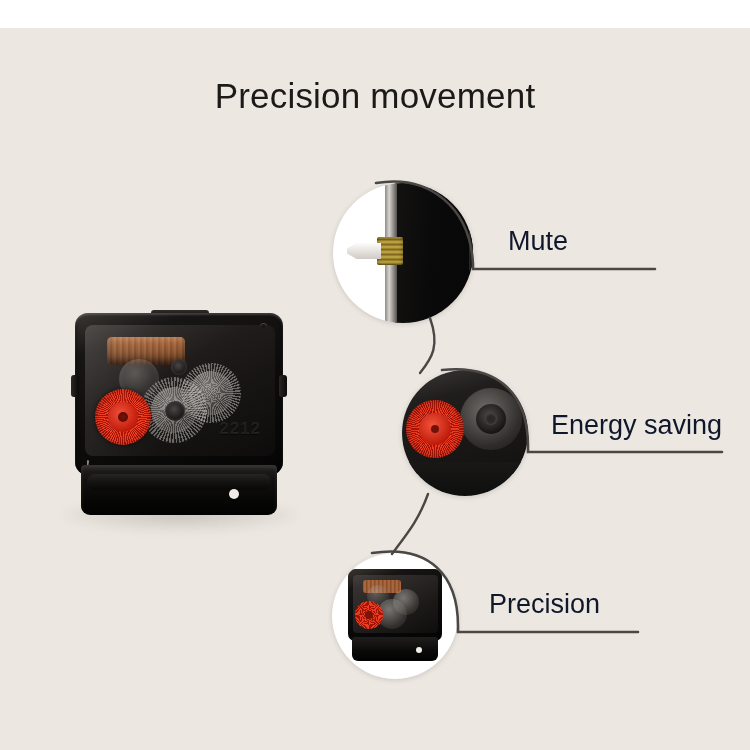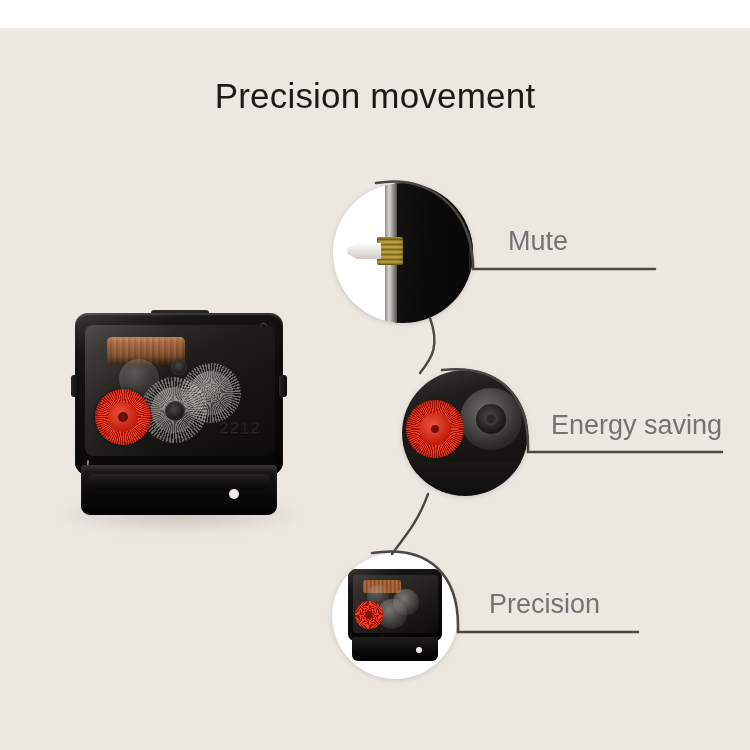--- a/index.html
+++ b/index.html
@@ -43,21 +43,21 @@
     width: 750px;
     height: 750px;
     pointer-events: none;
   }
 
   
   .feature-label {
     position: absolute;
     font-size: 27px;
     font-weight: 400;
-    color: #737373;
+    color: #0f172a;
     white-space: nowrap;
     font-family: "Liberation Sans", sans-serif;
   }
   #label-mute      { left: 508px; top: 198px; }
   #label-energy    { left: 551px; top: 382px; }
   #label-precision { left: 489px; top: 561px; }
 
   
   #hero-product {
     position: absolute;

